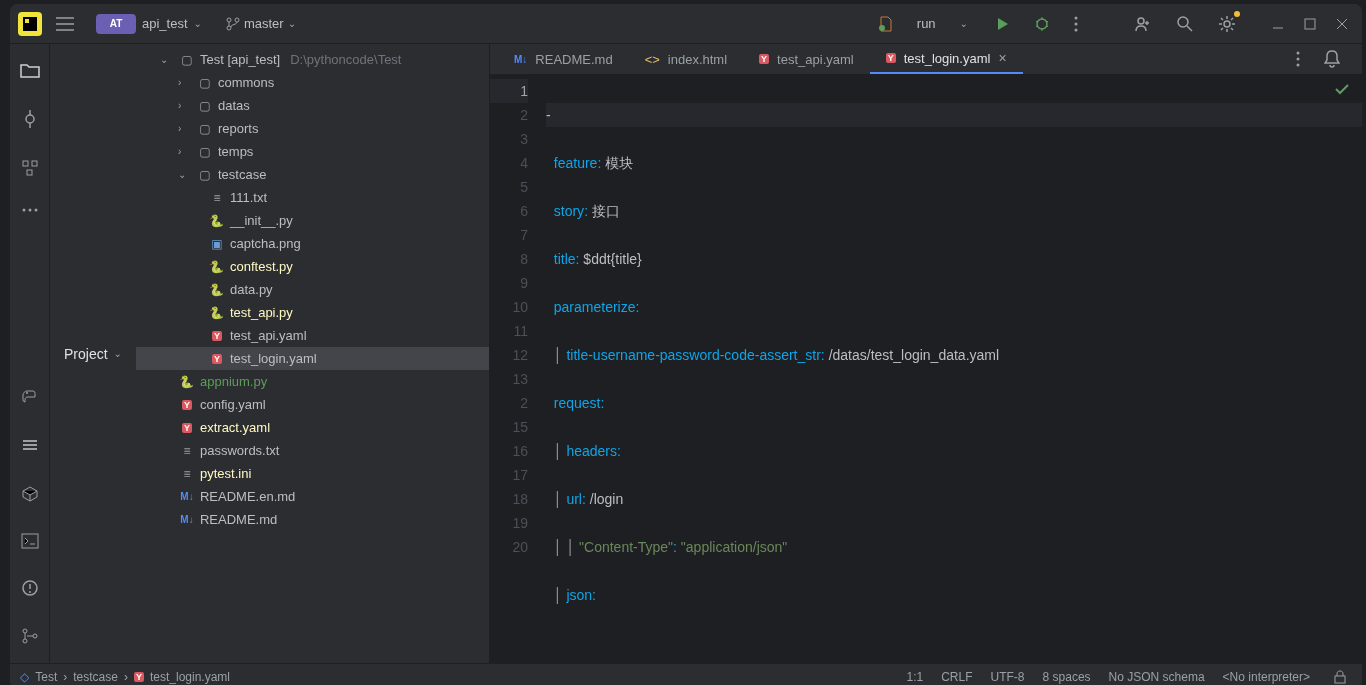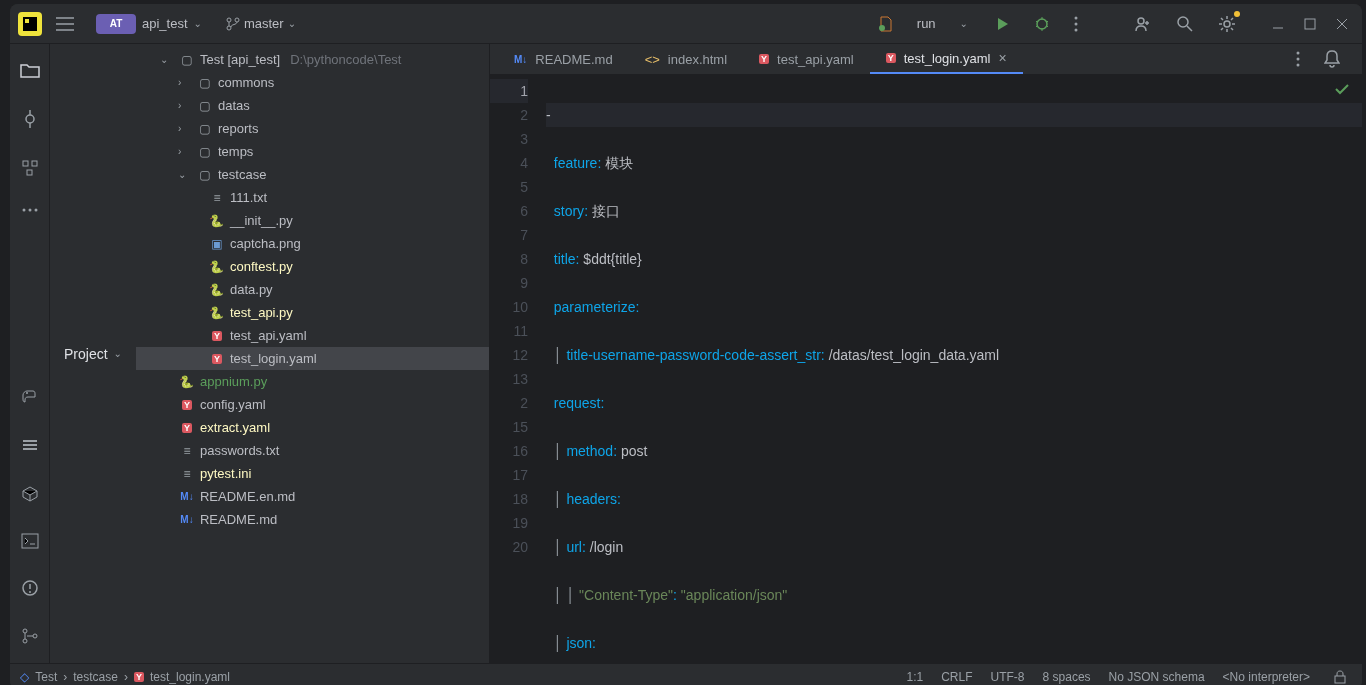--- a/index.html
+++ b/index.html
@@ -421,21 +421,20 @@
             <div class="code-line">20</div>
         </div>
         <div class="code">
 <div class="code-line current-line"><span class="cv">-</span></div>
 <div class="code-line">  <span class="ck">feature</span><span class="ck">: </span><span class="cv">模块</span></div>
 <div class="code-line">  <span class="ck">story</span><span class="ck">: </span><span class="cv">接口</span></div>
 <div class="code-line">  <span class="ck">title</span><span class="ck">: </span><span class="cv">$ddt{title}</span></div>
 <div class="code-line">  <span class="ck">parameterize</span><span class="ck">:</span></div>
 <div class="code-line">  <span class="ci">│ </span><span class="ck">title-username-password-code-assert_str</span><span class="ck">: </span><span class="cv">/datas/test_login_data.yaml</span></div>
 <div class="code-line">  <span class="ck">request</span><span class="ck">:</span></div>
-<div class="code-line">  <span class="ci">│ </span><span class="ck">method</span><span class="ck">: </span><span class="cv">post</span></div>
 <div class="code-line">  <span class="ci">│ </span><span class="ck">headers</span><span class="ck">:</span></div>
 <div class="code-line">  <span class="ci">│ </span><span class="ck">url</span><span class="ck">: </span><span class="cv">/login</span></div>
 <div class="code-line">  <span class="ci">│ │ </span><span class="cs">"Content-Type"</span><span class="ck">: </span><span class="cs">"application/json"</span></div>
 <div class="code-line">  <span class="ci">│ </span><span class="ck">json</span><span class="ck">:</span></div>
 
 
 
 
 
 

